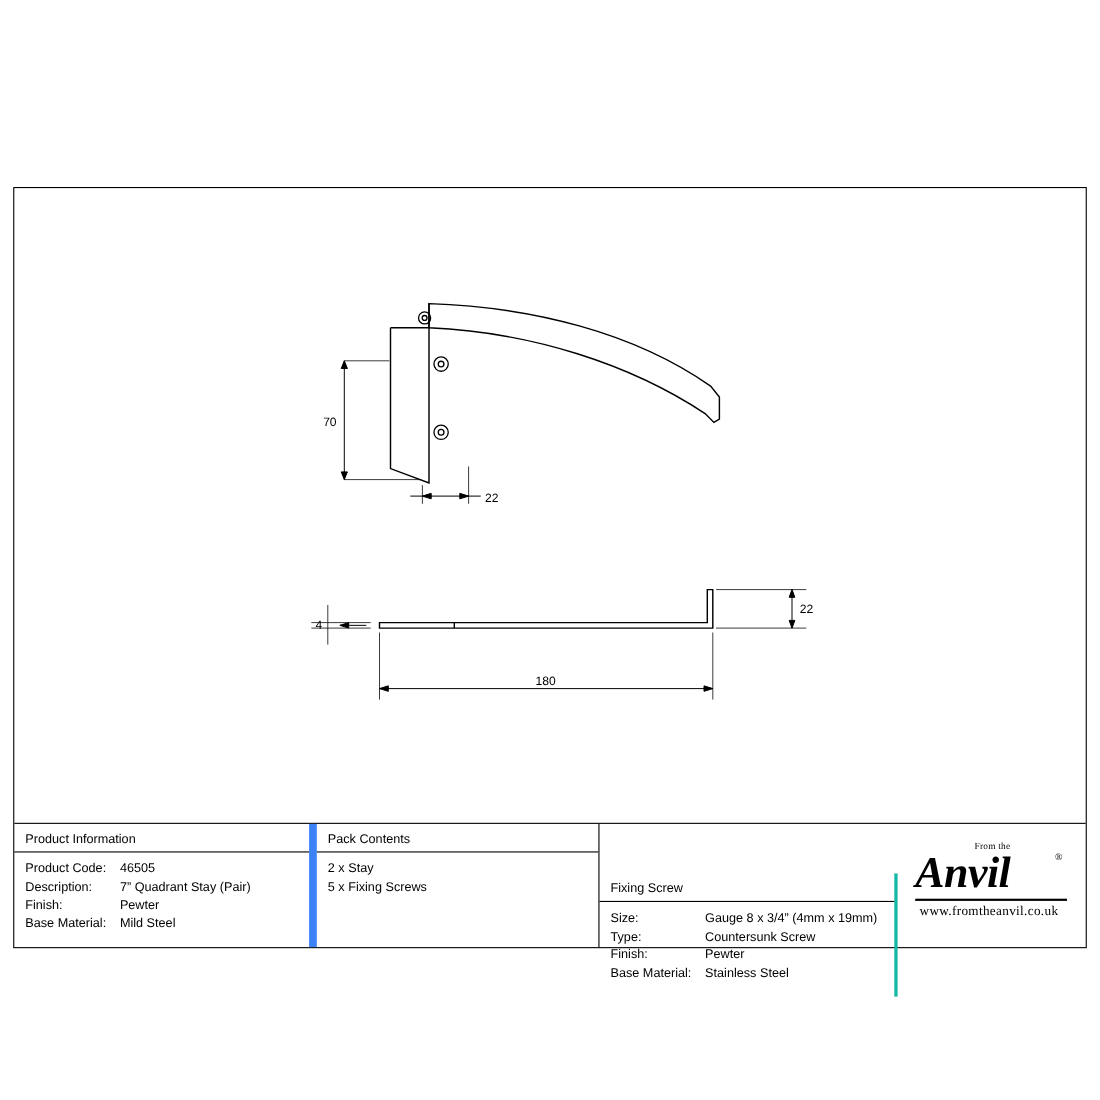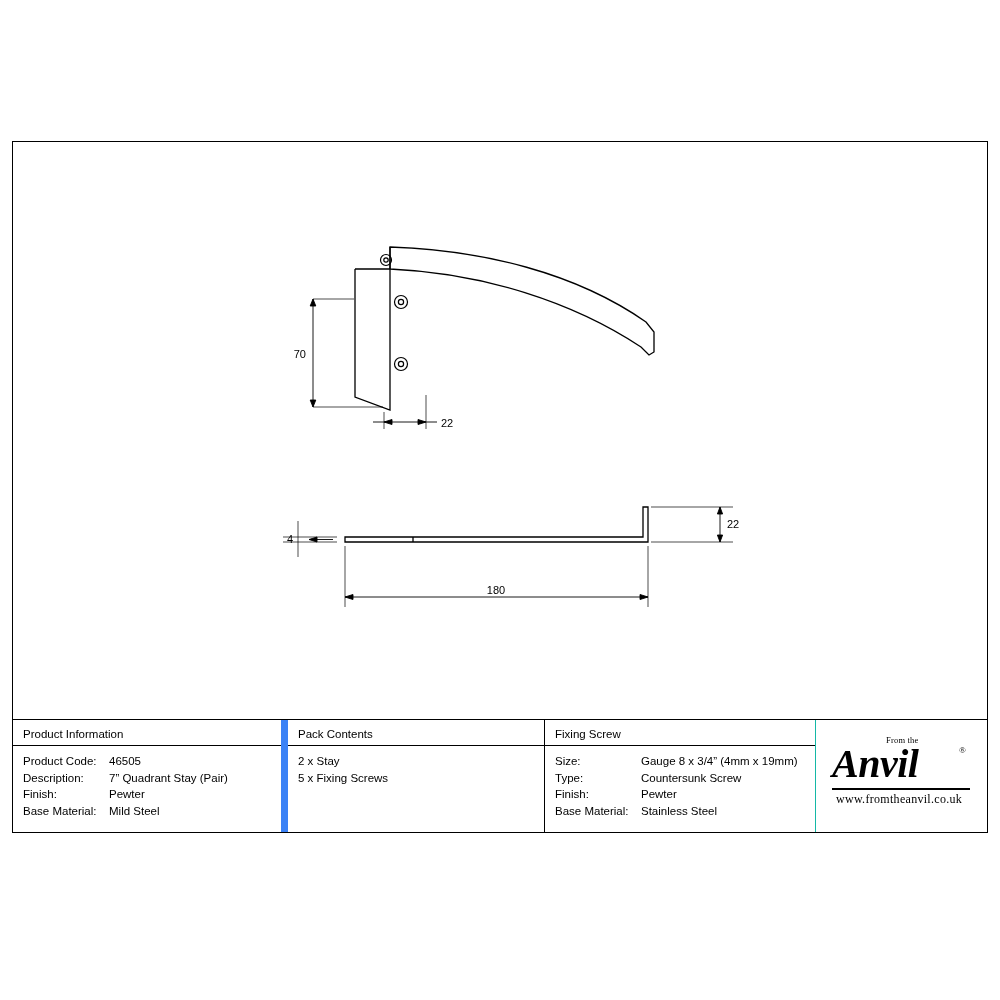--- a/index.html
+++ b/index.html
@@ -12,21 +12,21 @@
     height: 1000px;
     font-family: "Liberation Sans", sans-serif;
     color: #000000;
     position: relative;
     overflow: hidden;
   }
 
   #sheet {
     position: absolute;
     left: 12px;
-    top: 141px;
+    top: 170px;
     width: 976px;
     height: 692px;
     border: 1px solid #000000;
     box-sizing: border-box;
   }
 
   
   #drawing {
     position: absolute;
     left: 0;
@@ -65,21 +65,21 @@
     box-sizing: border-box;
     display: flex;
   }
   .info-col {
     position: relative;
     box-sizing: border-box;
     height: 100%;
   }
   .col-product { width: 275px; border-right: 7px solid #3b82f6; }
   .col-pack    { width: 257px; border-right: 1px solid #000000; }
-  .col-screw   { width: 271px; border-right: 1px solid #14b8a6; }
+  .col-screw   { width: 271px; border-right: 3px solid #14b8a6; margin-top: 45px; }
   .col-logo    { width: 170px; }
 
   .col-header {
     position: absolute;
     left: 10px;
     top: 8px;
     font-size: 11.5px;
   }
   .col-divider {
     position: absolute;

